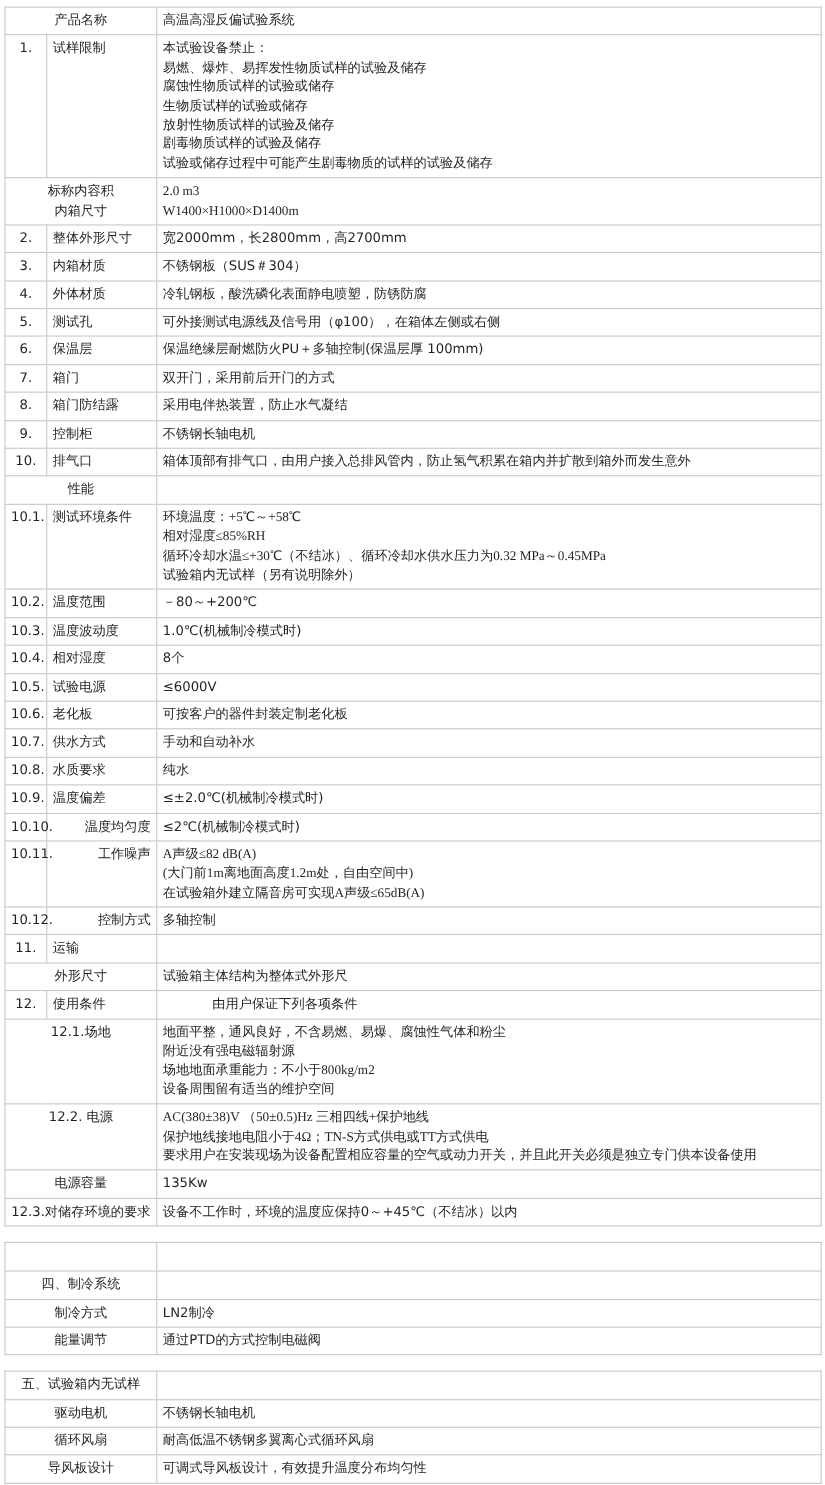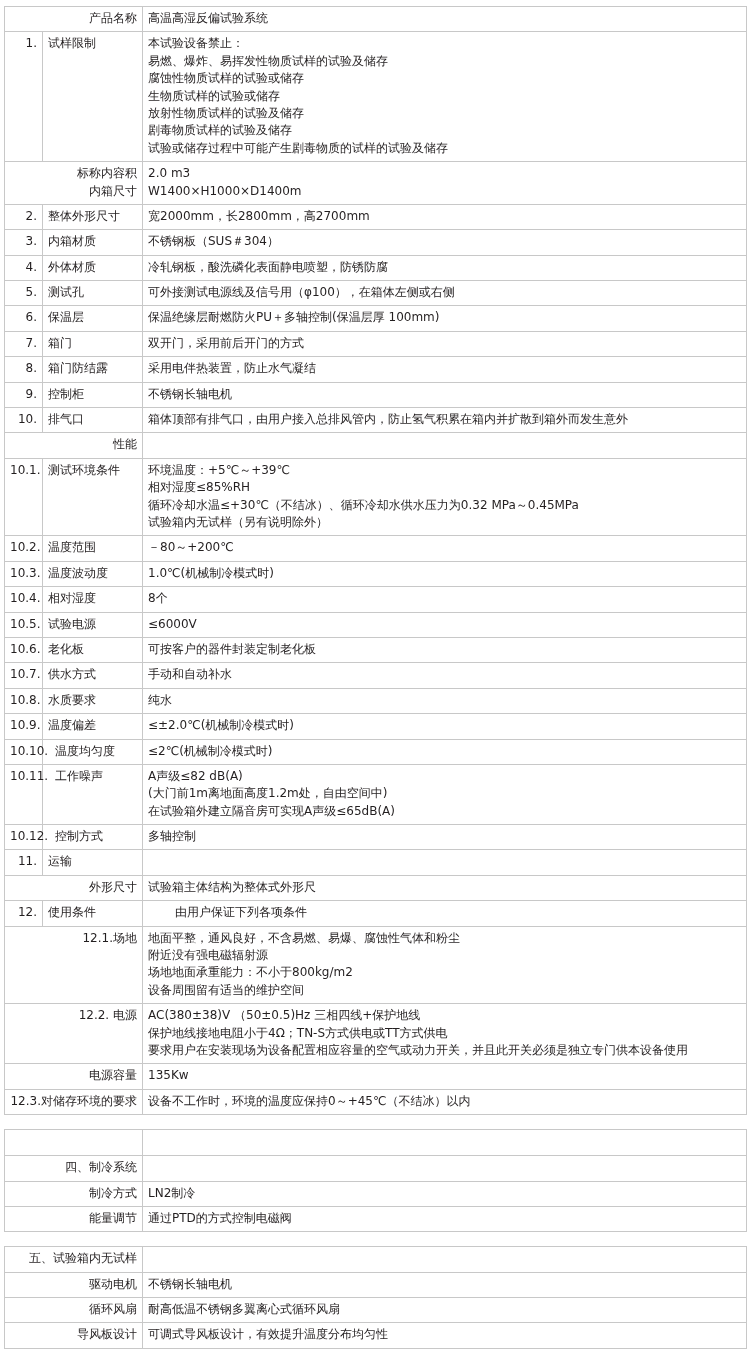--- a/index.html
+++ b/index.html
@@ -29,32 +29,33 @@
     vertical-align: top;
     line-height: 1.45;
     font-size: 12px;
     word-break: break-word;
   }
   col.c-num { width: 38px; }
   col.c-label { width: 100px; }
   col.c-val { width: 604px; }
 
   td.num {
-    text-align: right;
+    text-align: center;
     padding-left: 6px;
     white-space: nowrap;
   }
   td.label {
     white-space: nowrap;
   }
   td.label.indent {
     padding-left: 12px;
+    text-align: right;
   }
   td.vmid { vertical-align: middle; }
-  .multiline { white-space: pre-line; }
+  .multiline { white-space: pre-line; font-family: Liberation Serif, serif; }
   .blank-block td {
     height: 18px;
   }
   .tbl-gap {
     height: 14px;
   }
 </style>
 </head>
 <body>
 
@@ -139,21 +140,21 @@
       </tr>
 
       <tr>
         <td class="num" colspan="2">性能</td>
         <td></td>
       </tr>
 
       <tr>
         <td class="num vmid">10.1.</td>
         <td class="label vmid">测试环境条件</td>
-        <td class="multiline">环境温度：+5℃～+39℃
+        <td class="multiline">环境温度：+5℃～+58℃
 相对湿度≤85%RH
 循环冷却水温≤+30℃（不结冰）、循环冷却水供水压力为0.32 MPa～0.45MPa
 试验箱内无试样（另有说明除外）</td>
       </tr>
 
       <tr>
         <td class="num">10.2.</td>
         <td class="label">温度范围</td>
         <td>－80～+200℃</td>
       </tr>
@@ -217,21 +218,21 @@
       </tr>
 
       <tr>
         <td class="num" colspan="2">外形尺寸</td>
         <td>试验箱主体结构为整体式外形尺</td>
       </tr>
 
       <tr>
         <td class="num">12.</td>
         <td class="label">使用条件</td>
-        <td style="padding-left:32px;">由用户保证下列各项条件</td>
+        <td style="padding-left:50px;">由用户保证下列各项条件</td>
       </tr>
 
       <tr>
         <td class="num" colspan="2">12.1.场地</td>
         <td class="multiline">地面平整，通风良好，不含易燃、易爆、腐蚀性气体和粉尘
 附近没有强电磁辐射源
 场地地面承重能力：不小于800kg/m2
 设备周围留有适当的维护空间</td>
       </tr>
       <tr>

